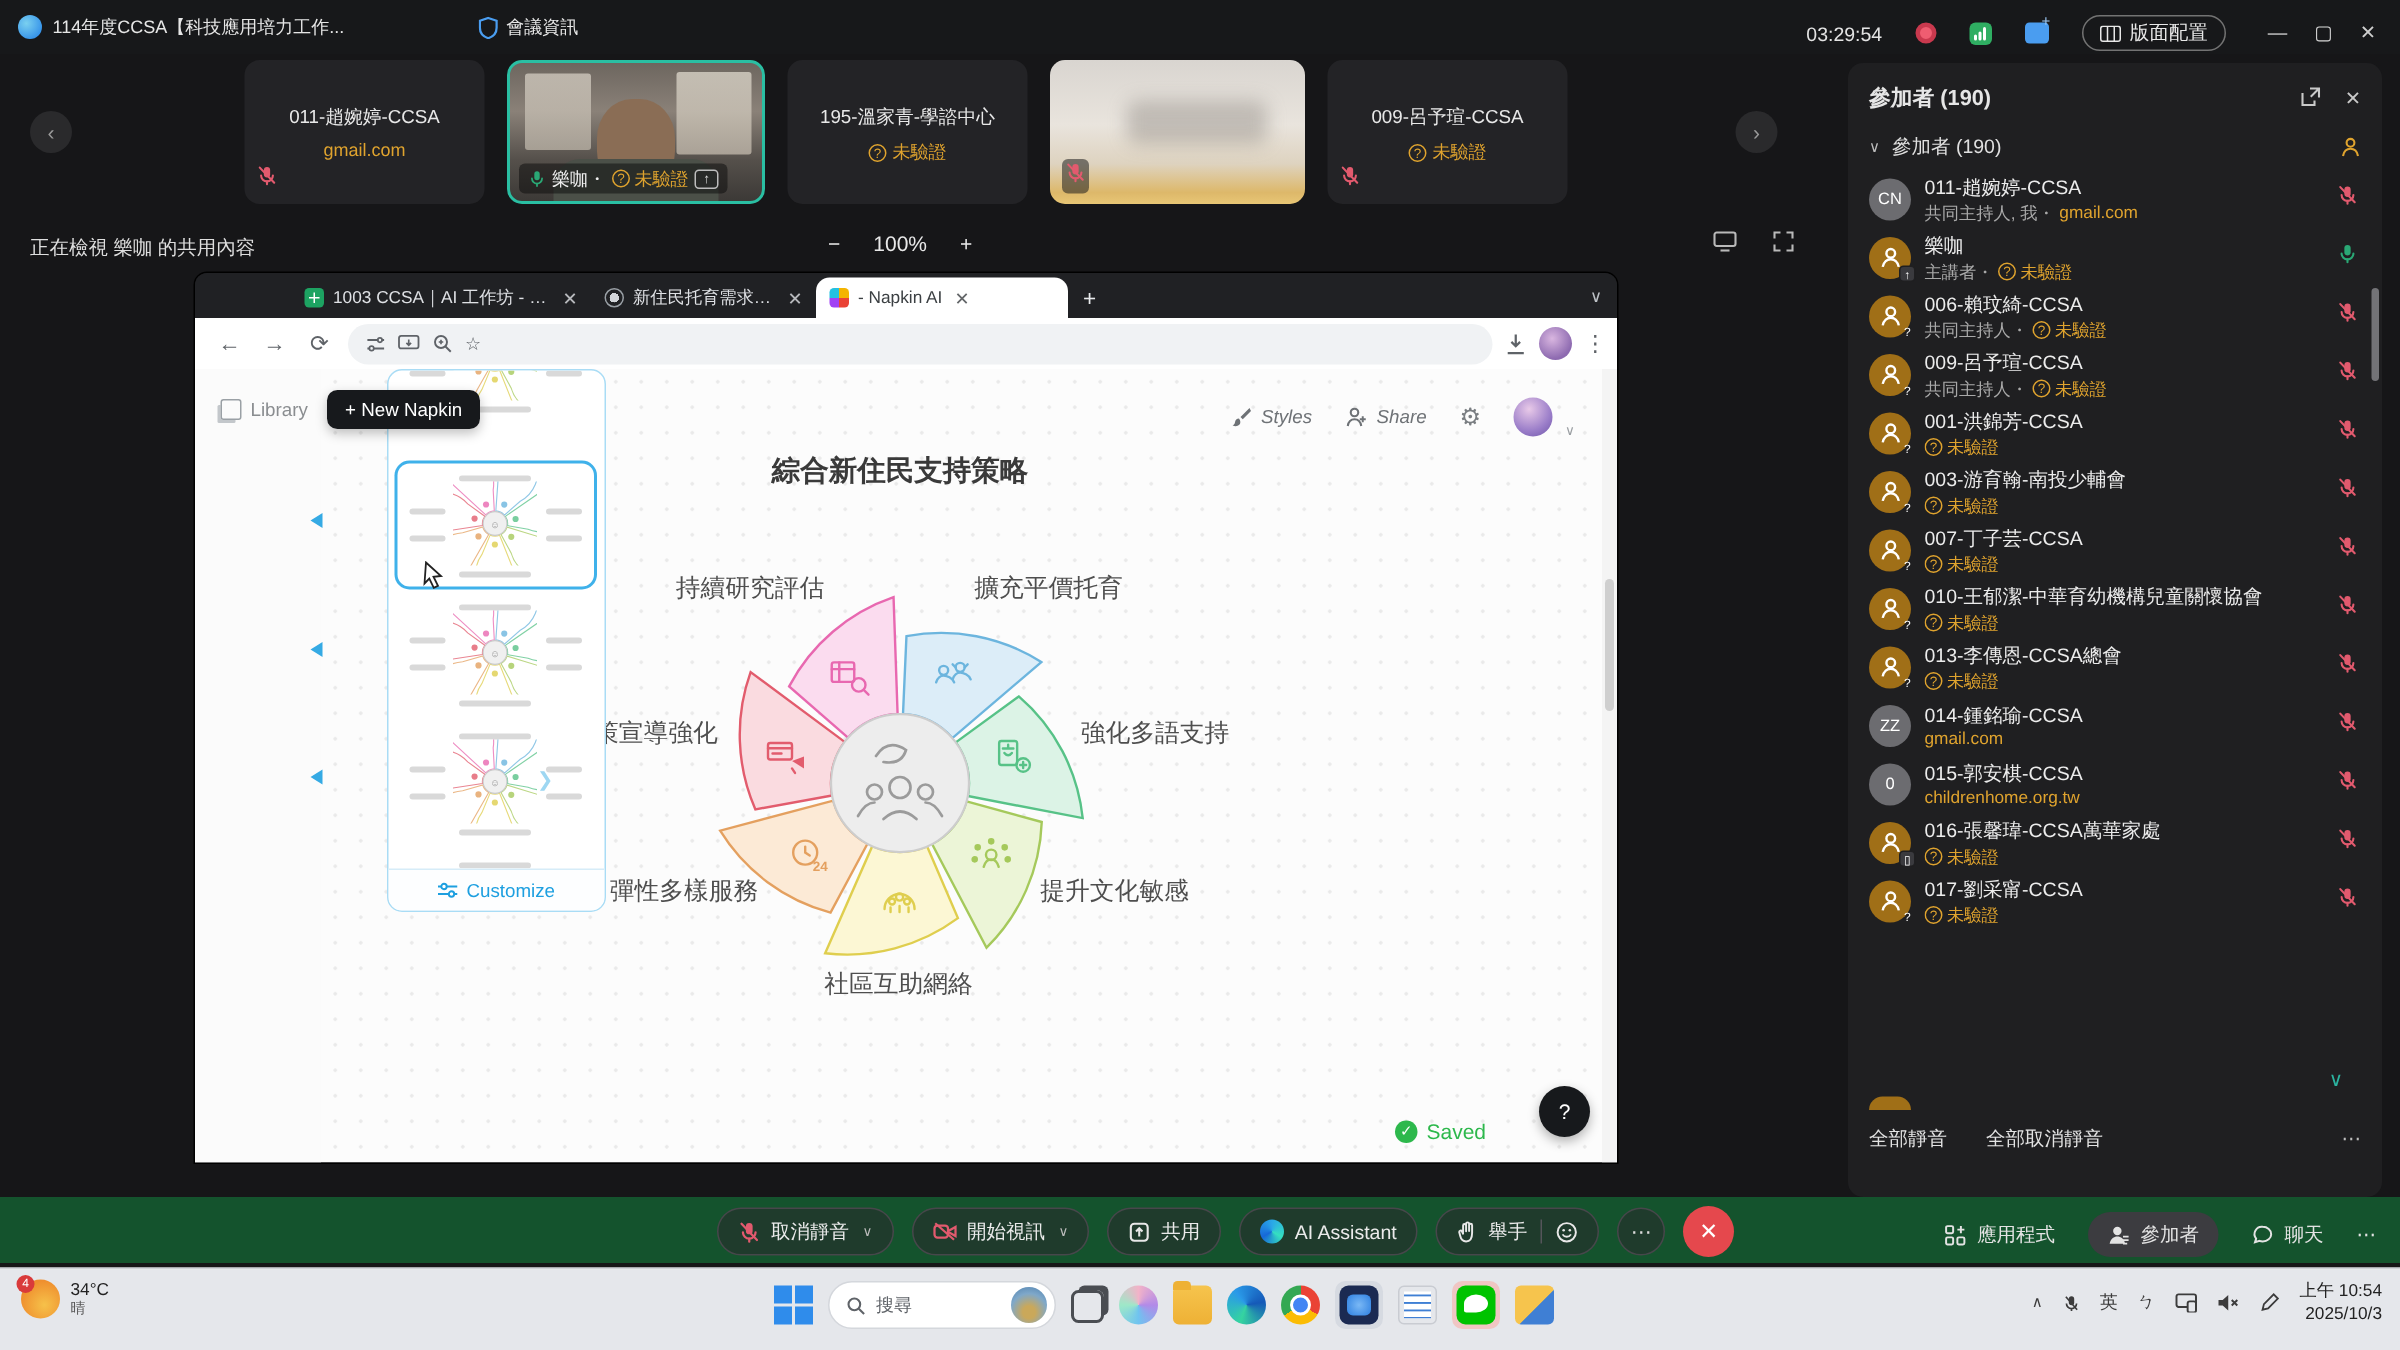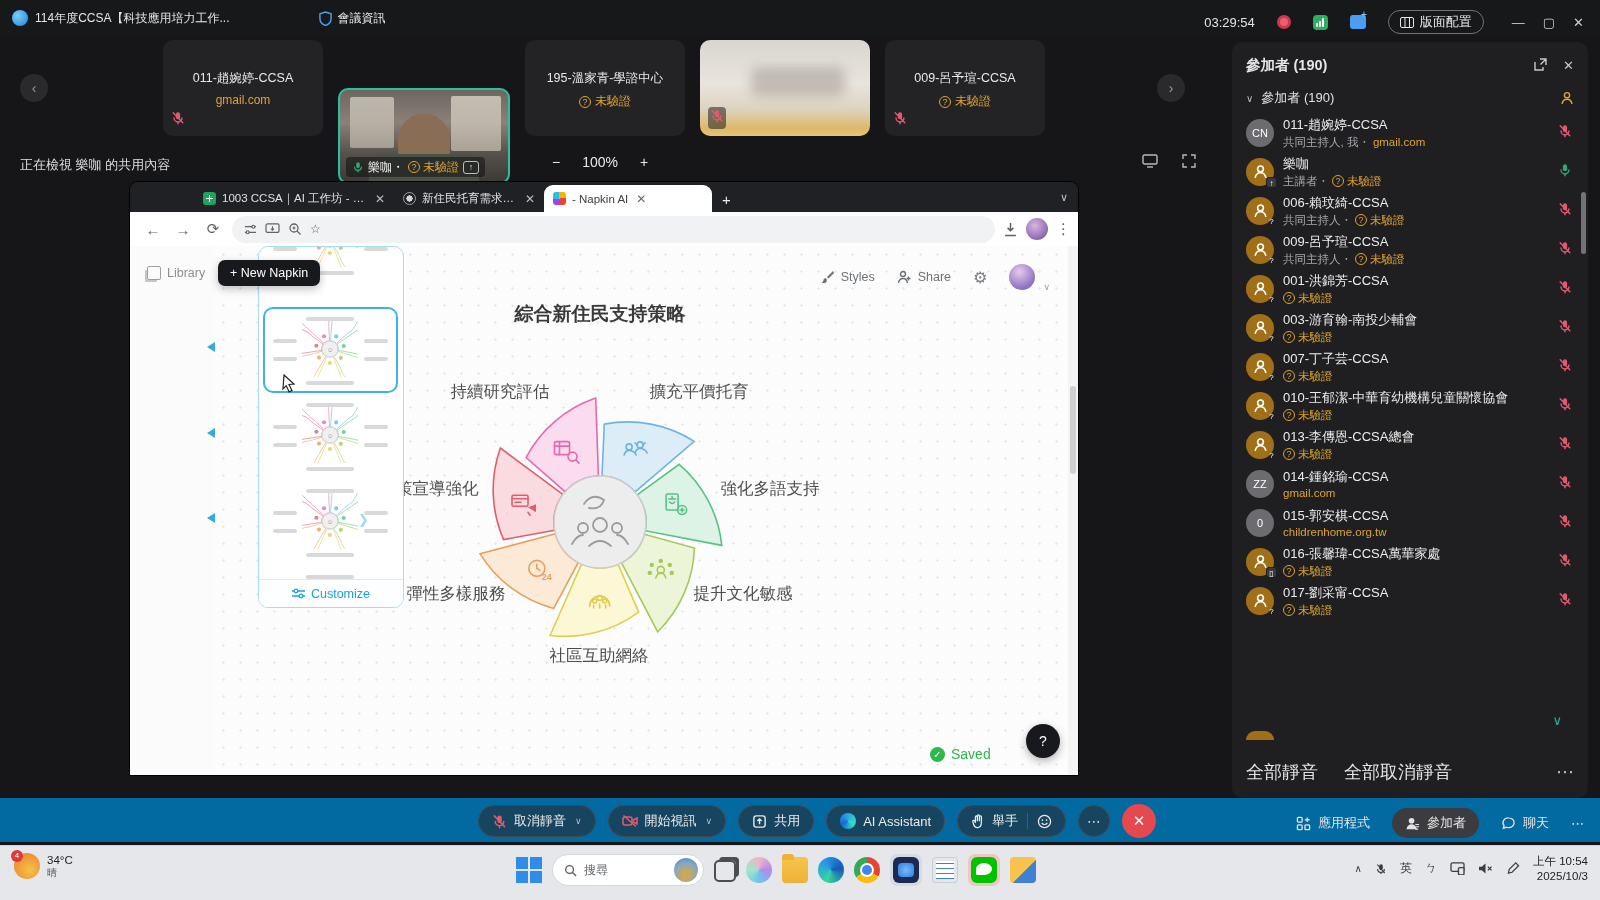--- a/index.html
+++ b/index.html
@@ -22,21 +22,21 @@
   .win-ctl span{cursor:default;}
 
   
   .strip{position:absolute;left:0;top:38px;width:1600px;height:104px;}
   .strip-arrow{position:absolute;top:36px;width:28px;height:28px;border-radius:50%;background:#2a2a2c;color:#9a9a9a;display:flex;align-items:center;justify-content:center;font-size:14px;}
   .tile{position:absolute;top:2px;height:96px;border-radius:10px;background:#232326;overflow:hidden;color:#e8e8e8;}
   .tile .nm{font-size:12.5px;text-align:center;margin-top:30px;}
   .tile .sb{font-size:12px;text-align:center;margin-top:6px;color:#dfa32e;display:flex;justify-content:center;align-items:center;gap:4px;}
   .tile .micbadge{position:absolute;left:8px;bottom:7px;}
   .tile.video{border:2px solid #2abfa3;background:
-     linear-gradient(180deg,#6d665f 0%,#8a8178 35%,#55504b 70%,#3c3936 100%); margin-top: 48px;}
+     linear-gradient(180deg,#6d665f 0%,#8a8178 35%,#55504b 70%,#3c3936 100%);}
   .vscene{position:absolute;inset:0;}
   .vscene .win1{position:absolute;left:6%;top:8%;width:26%;height:55%;background:linear-gradient(#cfc8bd,#b8b0a4);opacity:.8;border-radius:2px;}
   .vscene .win2{position:absolute;right:4%;top:6%;width:30%;height:60%;background:linear-gradient(#d8d2c6,#beb5a8);opacity:.8;border-radius:2px;}
   .vscene .head{position:absolute;left:50%;top:26%;transform:translateX(-50%);width:52px;height:58px;border-radius:45% 45% 40% 40%;background:#8a6d55;}
   .vscene .body{position:absolute;left:50%;bottom:-6px;transform:translateX(-50%);width:110px;height:34px;border-radius:18px 18px 0 0;background:#4b5048;}
   .vlabel{position:absolute;left:6px;bottom:5px;height:20px;display:flex;align-items:center;gap:4px;background:rgba(10,10,10,.5);border-radius:4px;padding:0 6px;font-size:12px;}
   .vlabel .nm2{color:#efefef;}
   .vlabel .or{color:#dfa32e;display:flex;align-items:center;gap:3px;}
   .share-chip{width:16px;height:13px;border:1px solid #bdbdbd;border-radius:3px;color:#ddd;font-size:9px;line-height:11px;text-align:center;background:rgba(40,40,40,.6);}
   .tile.blur{background:linear-gradient(180deg,#d9d5d0 0%,#e9e4dd 45%,#ded3c0 72%,#ddb86a 92%,#e8c675 100%);}
@@ -71,21 +71,21 @@
   .ob-ic{color:#5f6368;flex:none;}
   .avatar-sm{width:22px;height:22px;border-radius:50%;background:radial-gradient(circle at 40% 35%,#d9b6e0,#8d6ab0 70%);flex:none;}
 
   
   .page{position:relative;flex:1;background:#fcfcfc;background-image:radial-gradient(#e9e9e9 1px,transparent 1.2px);background-size:17px 17px;padding-left:31px;}
   .rail{position:absolute;left:0;top:0;width:84px;height:100%;background:#fbfbfb;}
   .library{position:absolute;left:17px;top:20px;display:flex;align-items:center;gap:6px;color:#8a8d90;font-size:12.5px;}
   .lib-ic{width:14px;height:14px;border:1.5px solid #9aa0a5;border-radius:2px;box-shadow:-3px 3px 0 -1px #c3c7cb;}
   .newnapkin{position:absolute;left:88px;top:14px;height:26px;background:#17191c;color:#fff;border-radius:7px;display:flex;align-items:center;padding:0 12px;font-size:12.5px;box-shadow:0 3px 8px rgba(0,0,0,.25);z-index:5;}
   .np-actions{position:absolute;right:28px;top:16px;display:flex;align-items:center;gap:22px;color:#6e7276;font-size:12.5px;z-index:4;}
-  .np-actions .act{display:flex;align-items:center;gap:6px;}
+  .np-actions .act{display:flex;align-items:center;gap:6px;font-style:italic;}
   .gear{font-size:16px;color:#7a7e82;}
   .np-avatar{width:26px;height:26px;border-radius:50%;background:radial-gradient(circle at 40% 30%,#e8c9e8,#9b7ec9 60%,#6d54a8);}
   .np-avchev{font-size:9px;color:#9a9ea2;margin-left:-14px;margin-top:20px;}
 
   .thumbpanel{position:absolute;left:84px;top:0;width:146px;height:362px;background:#fff;border:1.5px solid #a9dcf5;border-radius:10px;overflow:hidden;z-index:2;margin-left:44px;}
   .thumbs{position:absolute;inset:0 0 28px 0;overflow:hidden;}
   .thumb{position:absolute;left:6px;width:131px;height:82px;border-radius:8px;}
   .thumb.sel{box-shadow:0 0 0 2px #3fb1ea;background:#fff;}
   .tbar{position:absolute;background:#d9d9d9;border-radius:2px;height:4px;}
   .customize{position:absolute;left:0;right:0;bottom:0;height:28px;border-top:1px solid #d6ecf8;background:#fdfeff;display:flex;align-items:center;justify-content:center;gap:6px;color:#1d9fe0;font-size:12.5px;}
@@ -119,25 +119,25 @@
   .pav.person{background:#a06f17;}
   .pbadge{position:absolute;right:-3px;bottom:-2px;width:11px;height:11px;border-radius:3px;background:#3a3a3e;color:#fff;font-size:8px;line-height:11px;text-align:center;border:1px solid #1f1f21;}
   .ptxt{min-width:0;flex:1;}
   .pname{font-size:13px;color:#ececec;white-space:nowrap;overflow:hidden;text-overflow:ellipsis;}
   .psub{font-size:11.5px;color:#a9a9a9;display:flex;align-items:center;gap:3px;white-space:nowrap;overflow:hidden;margin-top:1px;}
   .psub .or{color:#dfa32e;display:flex;align-items:center;gap:3px;}
   .pmic{margin-left:auto;flex:none;width:16px;}
   .pp-scrollthumb{position:absolute;right:2px;top:150px;width:5px;height:62px;border-radius:3px;background:#737377;}
   .morechev{position:absolute;right:26px;bottom:70px;color:#2bb3a0;font-size:13px;}
   .partial-av{position:absolute;left:14px;bottom:58px;width:28px;height:9px;border-radius:14px 14px 0 0;background:#a06f17;}
-  .pp-foot{position:absolute;left:14px;right:14px;bottom:14px;display:flex;align-items:center;gap:26px;font-size:18px;color:#e3e3e3;}
+  .pp-foot{position:absolute;left:14px;right:14px;bottom:30px;display:flex;align-items:center;gap:26px;font-size:13px;color:#e3e3e3;}
   .pp-foot .dots{margin-left:auto;color:#bdbdbd;}
 
   
-  .mtoolbar{position:absolute;left:0;top:798px;width:1600px;height:44px;background:#0369a1;}
+  .mtoolbar{position:absolute;left:0;top:798px;width:1600px;height:44px;background:#14532d;}
   .tb-left{position:absolute;left:478px;top:6px;display:flex;align-items:center;gap:12px;}
   .pill{height:32px;border:1px solid #47474b;border-radius:17px;background:rgba(40,40,44,.55);color:#ebebeb;font-size:13px;display:flex;align-items:center;gap:7px;padding:0 13px;white-space:nowrap;}
   .pill .chev{font-size:9px;color:#bdbdbd;margin-left:2px;}
   .pill .sep{width:1px;height:16px;background:#55555a;margin:0 2px;}
   .roundbtn{width:32px;height:32px;border:1px solid #47474b;border-radius:50%;background:rgba(40,40,44,.55);color:#dcdcdc;display:flex;align-items:center;justify-content:center;font-size:14px;}
   .leavebtn{width:34px;height:34px;border-radius:50%;background:#e5484d;color:#fff;display:flex;align-items:center;justify-content:center;font-size:15px;}
   .ai-ic{width:16px;height:16px;border-radius:50%;background:conic-gradient(#2aa7e8,#35e0c0,#1668d8,#2aa7e8);}
   .tb-right{position:absolute;right:16px;top:10px;display:flex;align-items:center;gap:22px;font-size:13px;color:#e3e3e3;}
   .tbr-item{display:flex;align-items:center;gap:7px;}
   .tbr-item.active{background:#3c3c40;border-radius:16px;height:30px;padding:0 13px;}

